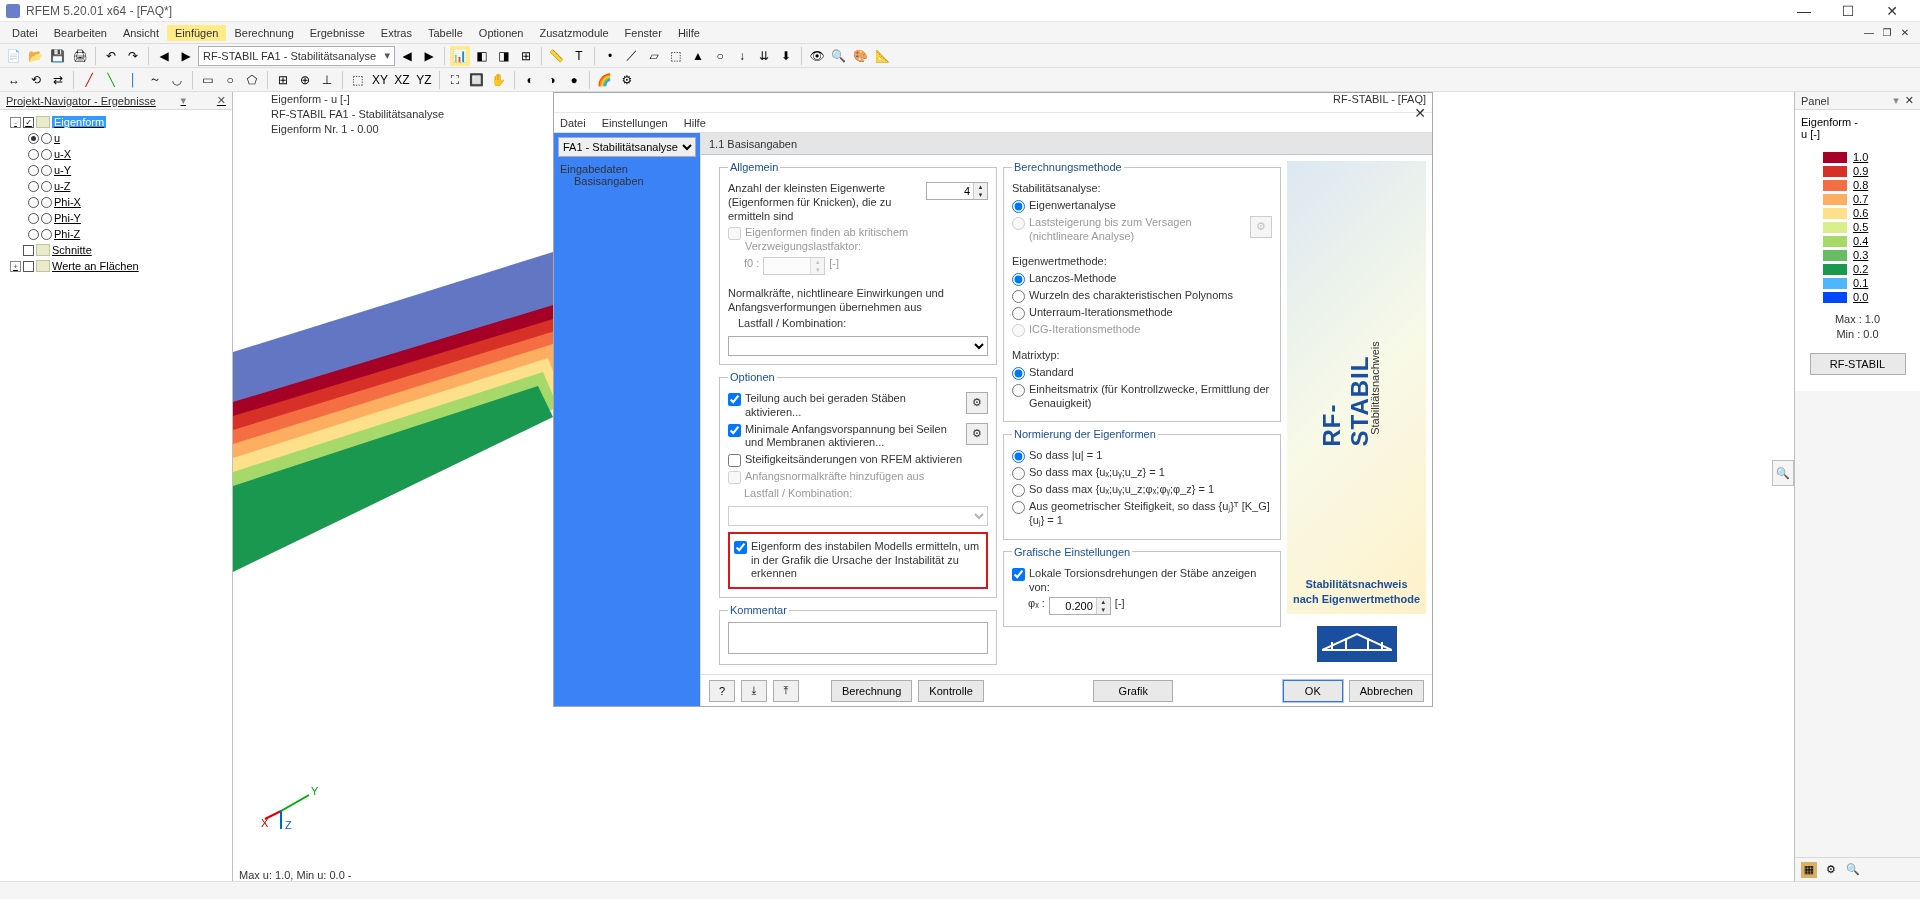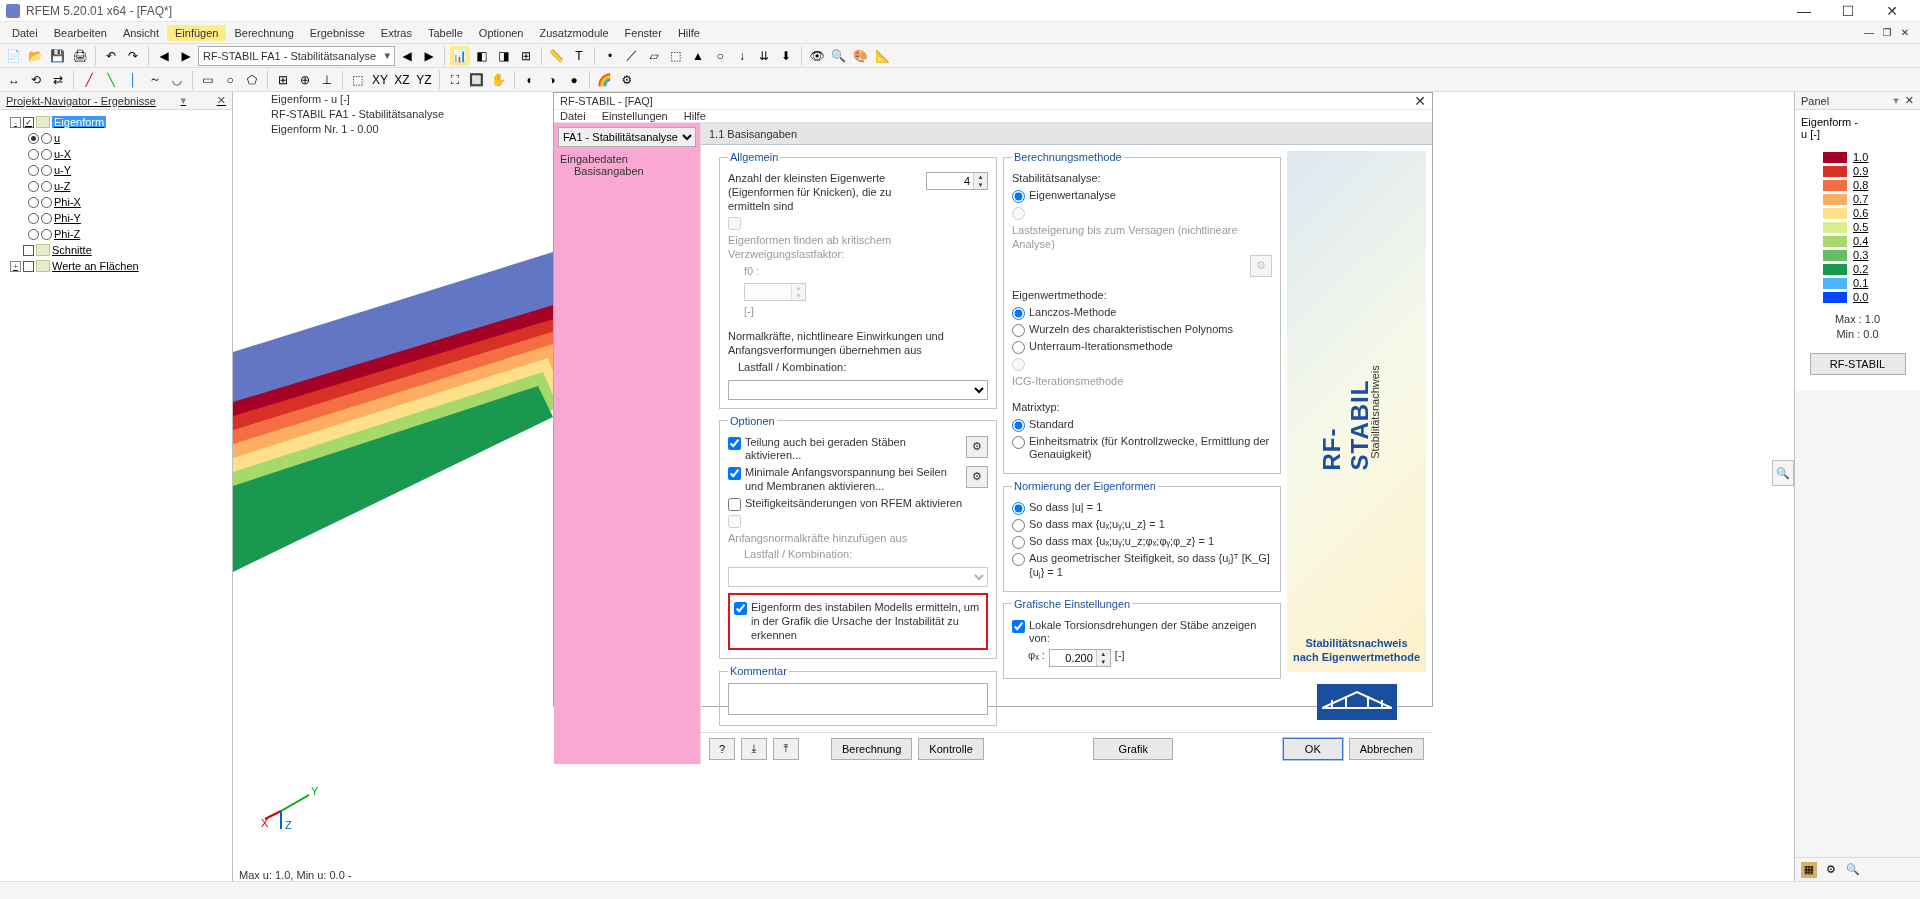--- a/index.html
+++ b/index.html
@@ -49,40 +49,40 @@
 .panel .legend-row { display:flex; align-items:center; gap:6px; height:14px;text-decoration:underline; }
 .panel .legend-row .sw { width:24px; height:11px; }
 .panel .maxmin { text-align:center; color:#333; line-height:1.4; margin-top:8px; }
 .panel .mainbtn { margin:10px auto; display:block; width:96px; height:22px; background:#e9e9e9; border:1px solid #adadad; }
 .panel .tabs { margin-top:auto; height:24px; background:#f5f5f5; border-top:1px solid #d9d9d9; display:flex; gap:6px; align-items:center; padding:0 6px;}
 .panel .tabs div { width:16px; height:16px; display:flex; align-items:center; justify-content:center;}
 
 .sidepick { position:absolute; right:0; top:368px; width:22px; height:26px; background:#f5f5f5; border:1px solid #bfbfbf; display:flex; align-items:center; justify-content:center; }
 
 .dialog { position: absolute; left: 553px; top: 92px; width: 880px; height: 615px; background: #fff; border: 1px solid #a9a9a9; display: flex; flex-direction: column; }
-.dialog > .dlg-title { height: 20px; background: #fff; display: flex; align-items: center; padding: 0 6px; color: #333; border-bottom:1px solid #e8e8e8;}
+.dialog > .dlg-title { height: 20px; background: #fff; display: flex; align-items: flex-end; padding: 0 6px; color: #333; border-bottom:1px solid #e8e8e8;flex-direction:column;}
 .dialog > .dlg-title .x { margin-left: auto; color: #333; font-size: 14px; cursor:pointer;}
 .dialog > .dlg-menu { height: 20px; display: flex; align-items: center; padding: 0 6px; gap: 16px; border-bottom:1px solid #e0e0e0;}
 .dialog > .dlg-menu span { color: #333; }
 .dlg-body { flex: 1; display: flex; }
-.dlg-nav { width: 147px; background: #f9a8d4; border-right: 1px solid #ddd; display: flex; flex-direction: column; }
+.dlg-nav { width: 147px; background: #3b82f6; border-right: 1px solid #ddd; display: flex; flex-direction: column; }
 .dlg-nav select { margin: 4px; height: 20px; border:1px solid #abadb3;}
 .dlg-nav .navtree { padding: 2px 6px; color:#333; }
 .dlg-main { flex: 1; display:flex; flex-direction:column; }
 .dlg-header { height: 22px; background: #e5e5e5; border-bottom:1px solid #b9c6d8; display:flex; align-items:center; padding:0 8px; color:#333; }
 .dlg-content { flex:1; display:flex; padding:6px; gap:6px; overflow:hidden;}
 .col { display:flex; flex-direction:column; gap:6px; }
 .col.c1 { width: 278px; margin-left: 12px; }
 .col.c2 { width: 278px; }
 .col.c3 { flex:1; }
 fieldset { border:1px solid #c4c4c4; padding:6px 8px 8px 8px; }
 fieldset > legend, .grp-title { color:#1a4e9e; font-weight:normal; padding:0 2px;}
 .fld-row { display:flex; align-items:flex-start; gap:4px; margin:3px 0; color:#333; line-height:1.25;}
 .fld-row input[type=checkbox], .fld-row input[type=radio] { margin-top:1px; flex-shrink:0;}
-.fld-row.disabled { color:#9a9a9a;flex-direction:column; }
+.fld-row.disabled { color:#9a9a9a; }
 .fld-row .spin { display:inline-flex; align-items:center; border:1px solid #abadb3; height:18px; }
 .fld-row .spin input { width:46px; height:16px; border:none; text-align:right; padding-right:3px; }
 .fld-row .spin .arr { width:14px; display:flex; flex-direction:column; }
 .fld-row .spin .arr div { height:8px; font-size:7px; text-align:center; background:#efefef; border-left:1px solid #ccc; }
 .fld-row .iconbtn { width:22px; height:22px; border:1px solid #adadad; background:#f0f0f0; margin-left:auto; display:flex; align-items:center;justify-content:center;}
 .smallsel { width:100%; height:20px; border:1px solid #abadb3; background:#fff; margin-top:2px;}
 .highlight-red { border:2px solid #d9161b; padding:3px 4px; }
 textarea.kommentar { width:100%; height:32px; resize:none; border:1px solid #abadb3; }
 .dlg-footer { height:32px; border-top:1px solid #ddd; display:flex; align-items:center; padding:0 8px; gap:6px;}
 .dlg-footer .btn { height:22px; min-width:64px; padding:0 10px; background:#e9e9e9; border:1px solid #adadad; }

